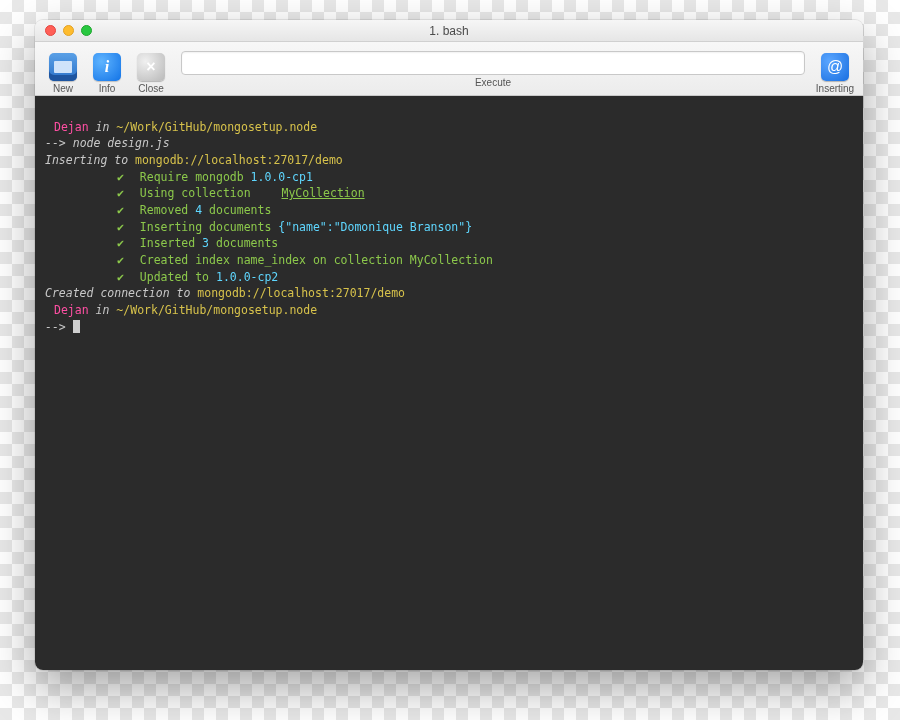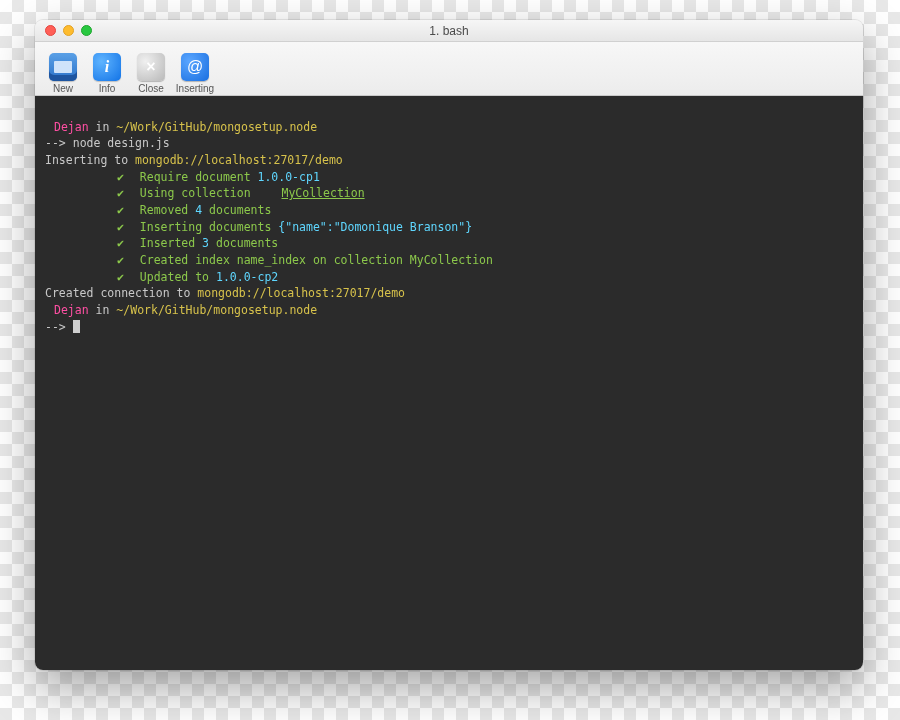--- a/index.html
+++ b/index.html
@@ -92,21 +92,21 @@
     flex:1; background:#2b2b2b; color:#ddd;
     font-family: Menlo, Consolas, "DejaVu Sans Mono", monospace;
     font-size:11.5px; line-height:1.45;
     padding:6px 10px 10px 10px; overflow:hidden;
     white-space: pre;
   }
   .c-pink { color:#ff4fa3;padding-left:9px; }
   .c-yel  { color:#d7c24b; }
   .c-grn  { color:#8cc84b; }
   .c-cyan { color:#5fd7ff; }
-  .c-dim  { color:#c8c8c8; }
+  .c-dim  { color:#c8c8c8;font-style:italic; }
   .und    { text-decoration: underline; padding-left: 24px; }
   .check  { color:#8cc84b; margin-right:2px; }
   .cursor {
     display:inline-block; width:7px; height:13px; background:#cfcfcf;
     vertical-align:-2px; animation: blink 1s steps(1) infinite;
   }
   @keyframes blink { 50% { opacity:0; } }
   .indent { display:inline-block; width:72px; }
 </style>
 </head>
@@ -134,34 +134,38 @@
         </div>
       <span>Info</span>
     </div>
     <div class="tbtn">
       <div class="ic ic-close">
           <span>×</span>
         </div>
       <span>Close</span>
     </div>
 
+    <div class="execute-wrap">
+      <input class="execute-input" value="" style="">
+      <div class="execute-label">Execute</div>
+    </div>
 
     <div class="tbtn">
       <div class="ic ic-profiles">
           <span>@</span>
         </div>
       <span>Inserting</span>
     </div>
   </div>
 
   <div class="terminal">
 <span class="c-pink">Dejan</span> <span class="c-dim">in</span> <span class="c-yel">~/Work/GitHub/mongosetup.node</span>
 <span class="c-dim">--&gt;</span> <span class="c-dim">node design.js</span>
 <span class="c-dim">Inserting to </span><span class="c-yel">mongodb://localhost:27017/demo</span>
-<span class="indent"></span><span class="check">✔</span>  <span class="c-grn"><span>Require document </span></span><span class="c-cyan">1.0.0-cp1</span>
+<span class="indent"></span><span class="check">✔</span>  <span class="c-grn"><span>Require mongodb </span></span><span class="c-cyan">1.0.0-cp1</span>
 <span class="indent"></span><span class="check">✔</span>  <span class="c-grn"><span>Using collection </span></span><span class="c-grn und">MyCollection</span>
 <span class="indent"></span><span class="check">✔</span>  <span class="c-grn"><span>Removed </span></span><span class="c-cyan">4</span><span class="c-grn"> documents</span>
 <span class="indent"></span><span class="check">✔</span>  <span class="c-grn"><span>Inserting documents </span></span><span class="c-cyan">{"name":"Domonique Branson"}</span>
 <span class="indent"></span><span class="check">✔</span>  <span class="c-grn"><span>Inserted </span></span><span class="c-cyan">3</span><span class="c-grn"> documents</span>
 <span class="indent"></span><span class="check">✔</span>  <span class="c-grn">Created index name_index on collection MyCollection</span>
 <span class="indent"></span><span class="check">✔</span>  <span class="c-grn"><span>Updated to </span></span><span class="c-cyan">1.0.0-cp2</span>
 <span class="c-dim">Created connection to </span><span class="c-yel">mongodb://localhost:27017/demo</span>
 <span class="c-pink">Dejan</span> <span class="c-dim">in</span> <span class="c-yel">~/Work/GitHub/mongosetup.node</span>
 <span class="c-dim">--&gt;</span> <span class="cursor"></span>
   </div>

